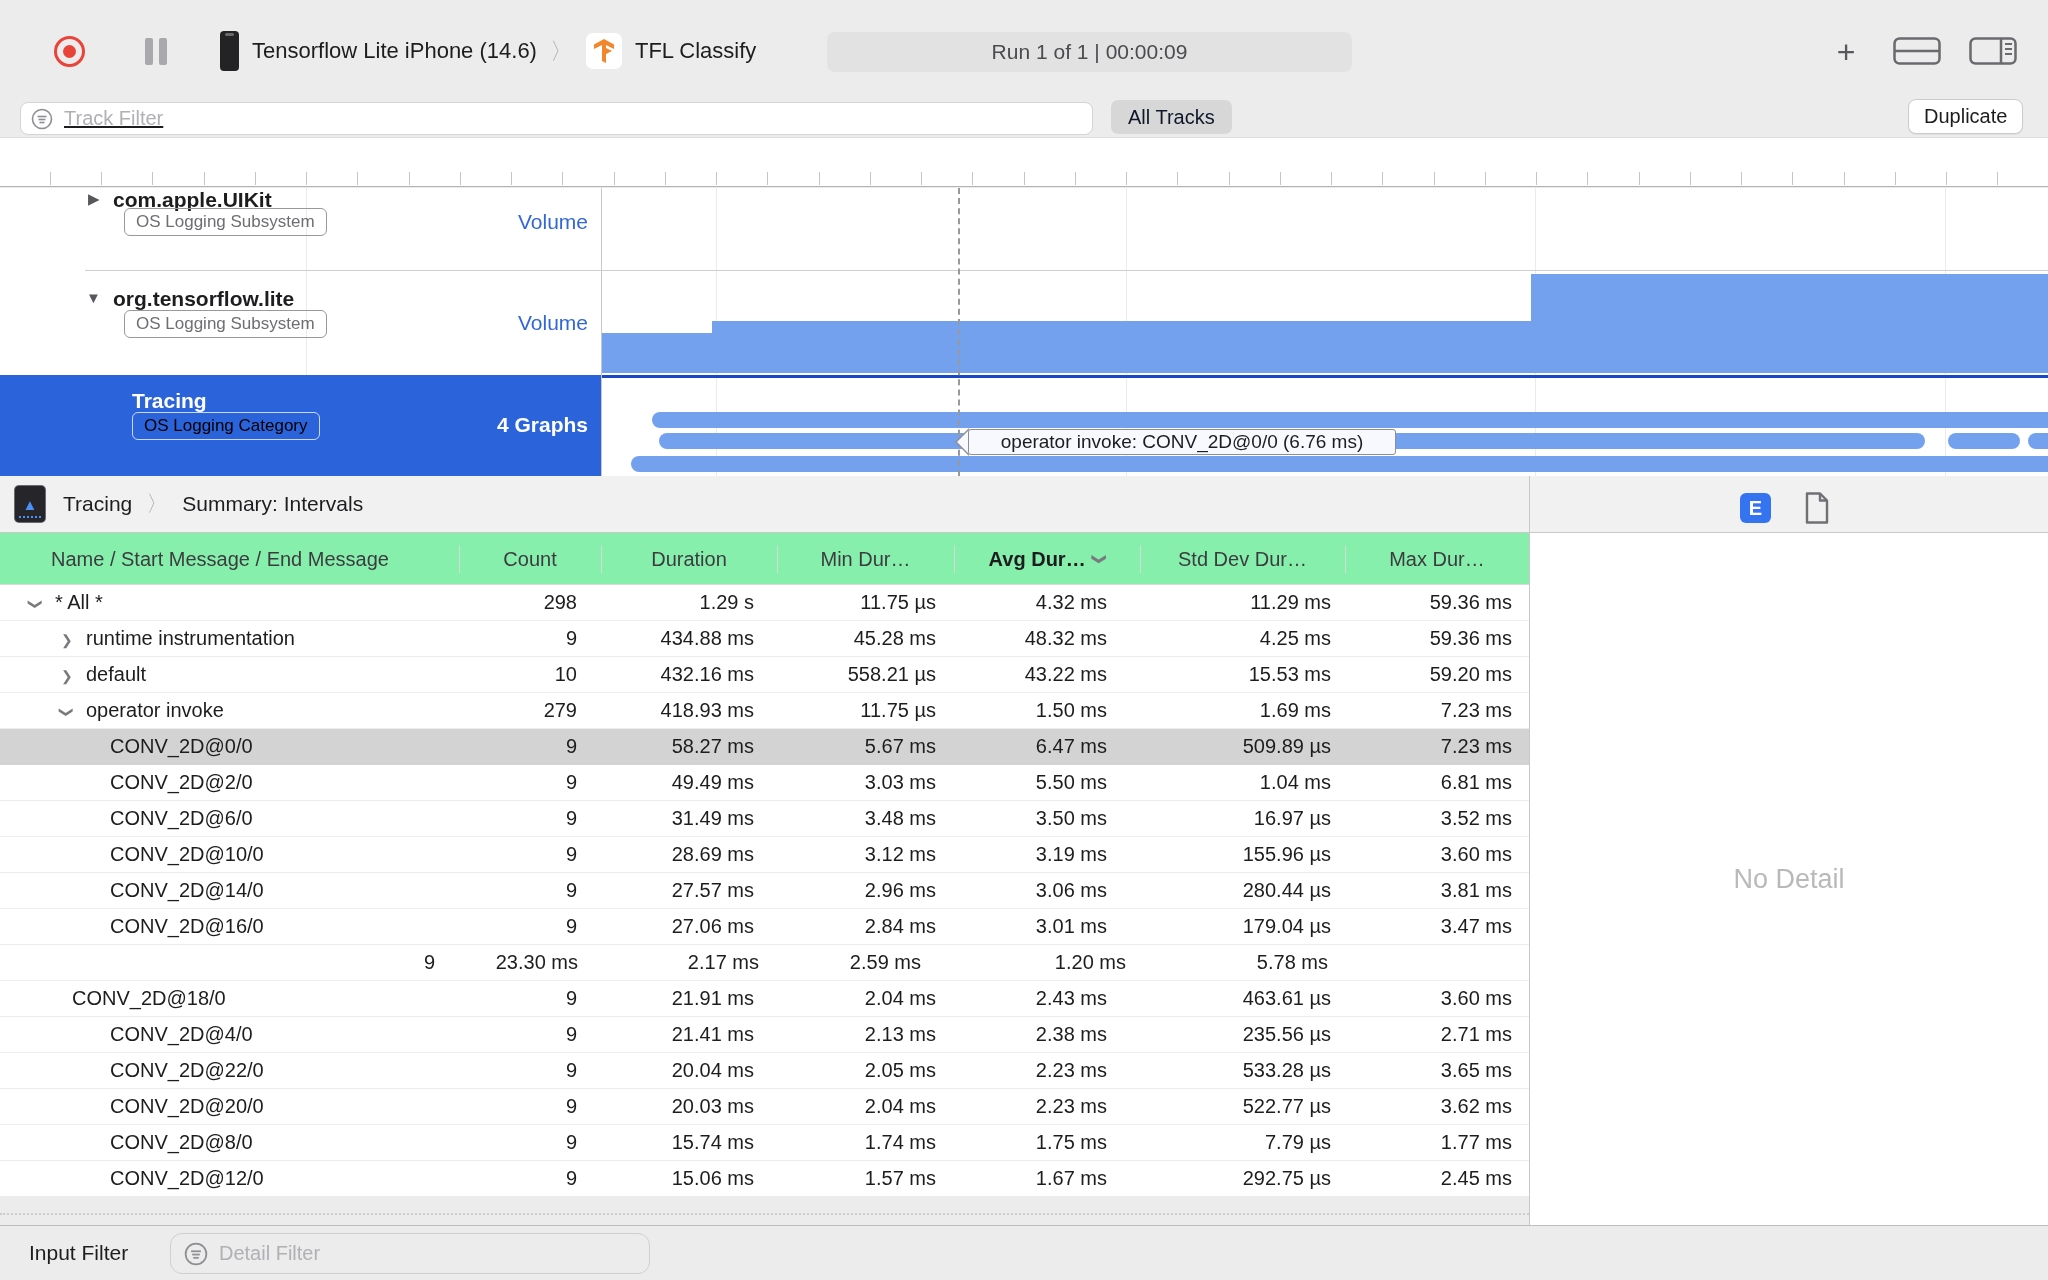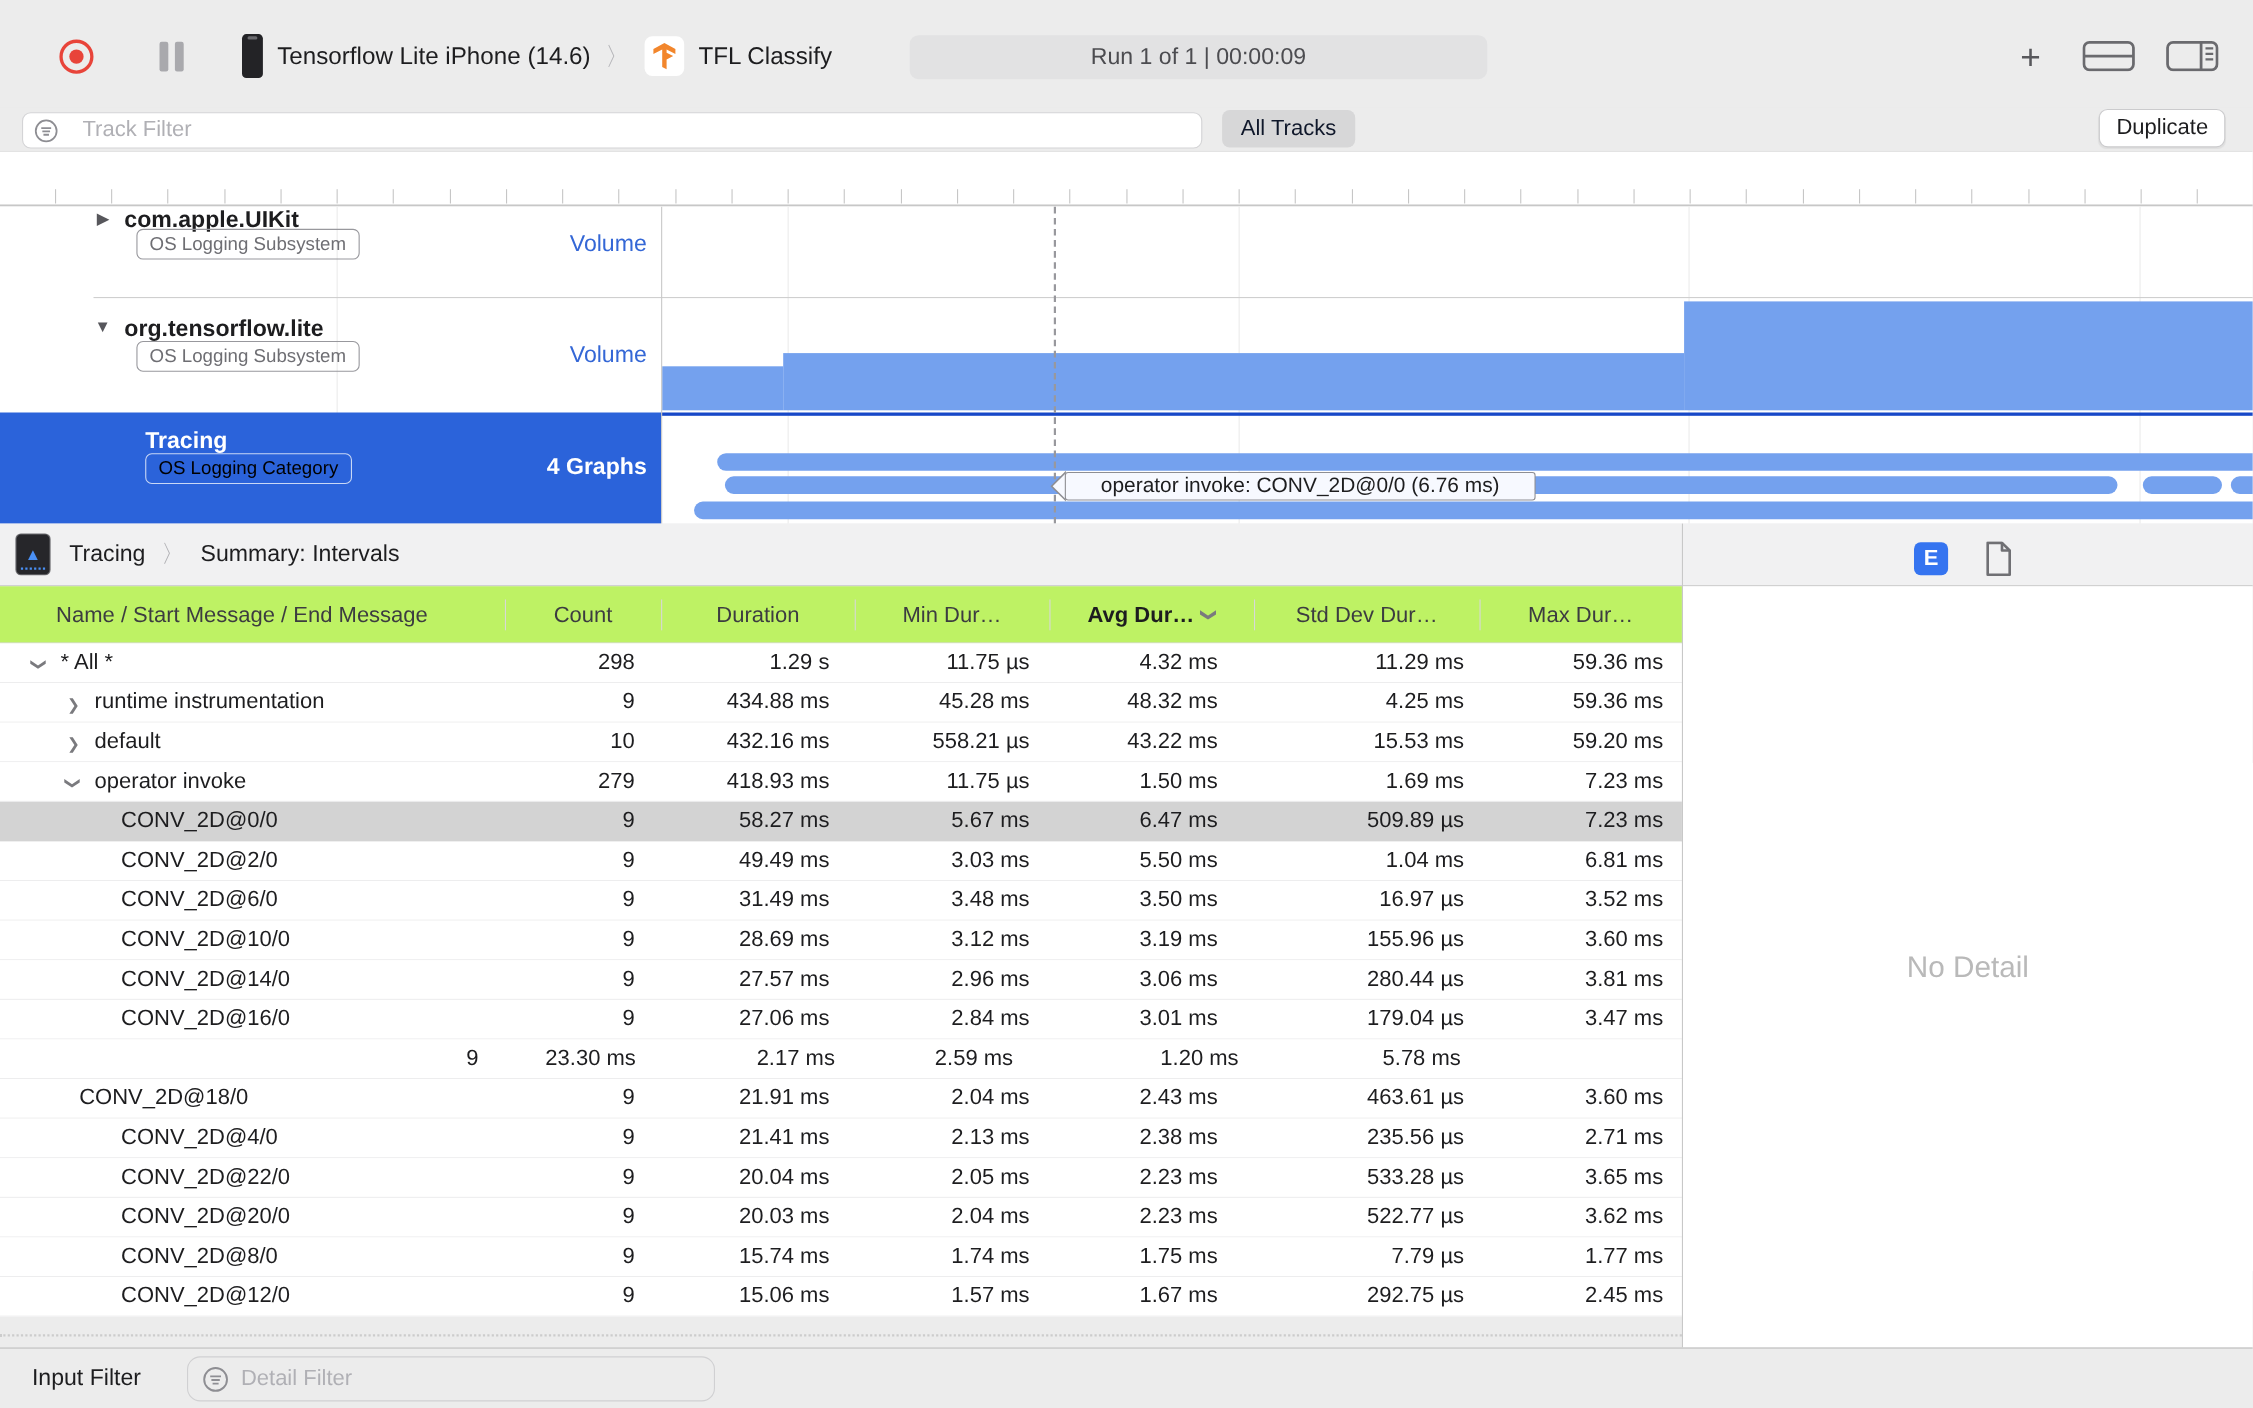--- a/index.html
+++ b/index.html
@@ -25,21 +25,21 @@
   #run-pill { left:827px; top:32px; width:525px; height:40px; background:#e2e2e3; border-radius:8px;
               display:flex; align-items:center; justify-content:center; font-size:21px; color:#4c4c50; }
   .tb-icon { color:#58585c; }
   #plus-btn { left:1826px; top:34px; width:40px; height:36px; font-size:32px; font-weight:300;
               display:flex; align-items:center; justify-content:center; }
   #split-btn { left:1893px; top:37px; } #sidebar-btn { left:1969px; top:37px; }
 
   
   #filter-row { left:0; top:98px; width:2048px; height:39px; background:#ececec; }
   #track-filter { left:20px; top:4px; width:1073px; height:33px; background:#ffffff; border:1px solid #d4d4d6;
-                  border-radius:8px; display:flex; align-items:center; gap:22px; padding:0 10px; }
+                  border-radius:8px; display:flex; align-items:center; gap:11px; padding:0 10px;text-decoration:underline; }
   .filter-glyph { flex:0 0 auto; }
   .placeholder { color:#b0b0b5; font-size:20px; }
   #all-tracks { left:1111px; top:2px; height:34px; background:#d7d7d8; border-radius:7px; padding:0 17px;
                 display:flex; align-items:center; font-size:20px; color:#0f172a; }
   #duplicate-btn { left:1908px; top:1px; height:35px; background:#ffffff; border:1px solid #cbcbcd; border-radius:8px;
                    padding:0 15px; display:flex; align-items:center; font-size:20px; box-shadow:0 1px 1px rgba(0,0,0,.06); }
 
   
   #ruler { left:0; top:137px; width:2048px; height:50px; background:#ffffff; border-top:1px solid #dddddd; border-bottom:1px solid #b3b3b3; }
   .ruler-label { position:absolute; top:11px; font-size:20px; color:#737373; padding-left:7px; border-left:1px solid #c2c2c2; height:38px;margin-top:40px; }
@@ -80,21 +80,21 @@
   #instr-icon .tri { color:#4a90f5; font-size:15px; line-height:1; }
   #instr-icon::after { content:""; position:absolute; left:4px; bottom:4px; right:4px; border-bottom:2px dotted #4a90f5; }
   #crumb-bar .name { font-size:21px; margin-left:18px; }
   #crumb-bar .sep { color:#b0b0b4; font-size:22px; font-weight:300; margin:0 14px; }
   #detail-btns { position:absolute; left:1740px; top:492px; display:flex; gap:33px; align-items:center; }
   #e-badge { width:31px; height:30px; background:#3574f0; border-radius:6px; color:#ffffff; font-weight:bold;
              font-size:20px; display:flex; align-items:center; justify-content:center; }
 
   #table { left:0; top:533px; width:1529px; }
   .tgrid { display:grid; grid-template-columns:459px 142px 176px 177px 186px 205px 184px; align-items:center; }
-  #thead { height:52px; background:#bef264; border-bottom:1px solid #d9d9d9; font-size:20px; color:#3c3c40; }
+  #thead { height:52px; background:#86efac; border-bottom:1px solid #d9d9d9; font-size:20px; color:#3c3c40; }
   #thead .hc { position:relative; text-align:center; height:52px; display:flex; align-items:center; justify-content:center; gap:8px; }
   #thead .hc.first { justify-content:flex-start; padding-left:51px; }
   #thead .hc:not(.first)::before { content:""; position:absolute; left:0; top:12px; bottom:12px; width:1px; background:#d8d8d8; }
   #thead .hc.sorted { font-weight:bold; color:#1d1d1f; }
   .chev { display:inline-block; color:#7a7a7e; font-size:14px; transform-origin:center; }
   .chev.down { transform:rotate(90deg); }
   #rows { background:#ffffff; }
   .trow { height:36px; font-size:20px; border-bottom:1px solid #ededee; background:#ffffff; }
   .trow.selected { background:#d3d3d3; border-bottom-color:#d3d3d3; }
   .trow .name { position:relative; white-space:nowrap; }

